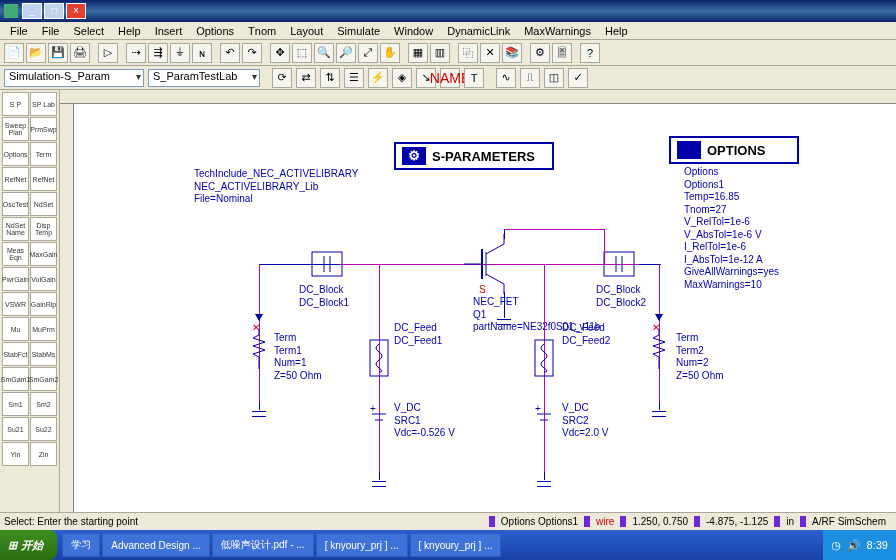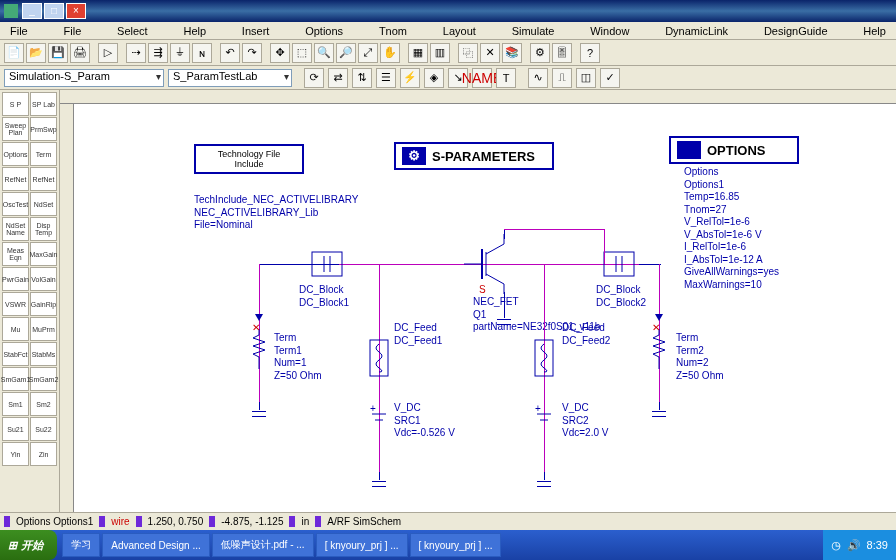--- a/index.html
+++ b/index.html
@@ -3,21 +3,21 @@
 <meta charset="utf-8">
 <style>
 * { box-sizing: border-box; margin: 0; padding: 0; }
 body { font-family: Tahoma, sans-serif; font-size: 11px; background: #ece9d8; width: 896px; height: 560px; overflow: hidden; position: relative; }
 .titlebar { height: 22px; background: linear-gradient(#0a246a,#3a6ea5,#0a246a); color: #fff; display: flex; align-items: center; padding: 0 4px; font-size: 12px; }
 .titlebar .ticon { width: 14px; height: 14px; background: #4a7; margin-right: 4px; }
 .titlebar .title { flex: 1; }
 .winbtns { display: flex; gap: 2px; }
 .winbtn { width: 20px; height: 16px; background: #c0d4f0; border: 1px solid #fff; font-size: 10px; text-align: center; line-height: 14px; cursor: pointer; }
 .winbtn.red { background: #e04030; color: #fff; }
-.menubar { height: 18px; background: #ece9d8; display: flex; align-items: center; padding: 0 4px; gap: 2px; border-bottom: 1px solid #aca899; font-size: 11px; justify-content: space-between; }
+.menubar { height: 18px; background: #ece9d8; display: flex; align-items: center; padding: 0 4px; gap: 2px; border-bottom: 1px solid #aca899; font-size: 11px; }
 .menubar span { padding: 1px 6px; cursor: pointer; }
 .toolbar { height: 26px; background: #ece9d8; display: flex; align-items: center; padding: 2px 4px; gap: 2px; border-bottom: 1px solid #aca899; }
 .tbtn { width: 20px; height: 20px; border: 1px solid #aca899; background: #f5f5f0; display: flex; align-items: center; justify-content: center; font-size: 11px; cursor: pointer; }
 .tsep { width: 4px; }
 .combo-row { height: 24px; background: #ece9d8; display: flex; align-items: center; padding: 2px 4px; gap: 4px; border-bottom: 1px solid #aca899; }
 .combo { height: 18px; background: #fff; border: 1px solid #7f9db9; padding: 0 14px 0 4px; font-size: 11px; position: relative; }
 .combo::after { content: "▾"; position: absolute; right: 2px; top: 1px; font-size: 10px; color: #333; }
 .main { display: flex; height: 440px; }
 .palette { width: 60px; background: #ece9d8; border-right: 1px solid #aca899; display: flex; flex-direction: column; padding: 2px; gap: 1px; overflow: hidden; }
 .prow { display: flex; gap: 1px; }
@@ -64,21 +64,21 @@
   <span>File</span>
   <span>Select</span>
   <span>Help</span>
   <span>Insert</span>
   <span>Options</span>
   <span>Tnom</span>
   <span>Layout</span>
   <span>Simulate</span>
   <span>Window</span>
   <span>DynamicLink</span>
-  <span>DesignGuide</span>
+  <span>MaxWarnings</span>
   <span>Help</span>
 </div>
 
 <div class="toolbar">
   <div class="tbtn">📄</div>
   <div class="tbtn">📂</div>
   <div class="tbtn">💾</div>
   <div class="tbtn">🖨</div>
   <div class="tsep"></div>
   <div class="tbtn">▷</div>
@@ -105,22 +105,22 @@
   <div class="tbtn">✕</div>
   <div class="tbtn">📚</div>
   <div class="tsep"></div>
   <div class="tbtn">⚙</div>
   <div class="tbtn">🎚</div>
   <div class="tsep"></div>
   <div class="tbtn">?</div>
 </div>
 
 <div class="combo-row">
-  <div class="combo" style="width:160px">Simulation-S_Param</div>
-  <div class="combo" style="width:124px">S_ParamTestLab</div>
+  <div class="combo" style="width:140px">Simulation-S_Param</div>
+  <div class="combo" style="width:112px">S_ParamTestLab</div>
   <div class="tsep"></div>
   <div class="tbtn">⟳</div>
   <div class="tbtn">⇄</div>
   <div class="tbtn">⇅</div>
   <div class="tbtn">☰</div>
   <div class="tbtn">⚡</div>
   <div class="tbtn">◈</div>
   <div class="tbtn">↘</div>
   <div class="tbtn" style="color:#c00;font-size:14px">NAME</div>
   <div class="tbtn">T</div>
@@ -195,23 +195,21 @@
         <div class="pbtn">Zin</div>
       </div>
   </div>
 
   <div class="canvas-wrap">
     <div class="ruler-h"></div>
     <div class="ruler-v"></div>
     <div class="canvas">
       <div class="schematic">
 
-        <div class="box" style="left:120px;top:40px;width:110px;font-size:9px;text-align:center;display:block"><span>Technology File
-Include</span></div>
-        <div class="lbl" style="left:120px;top:90px">TechInclude_NEC_ACTIVELIBRARY
+        <div class="lbl" style="left:120px;top:64px">TechInclude_NEC_ACTIVELIBRARY
 NEC_ACTIVELIBRARY_Lib
 File=Nominal</div>
 
         <div class="box" style="left:320px;top:38px;width:160px;font-weight:bold;font-size:13px">
           <span class="bicon" style="background:#00a;color:#fff;text-align:center;line-height:18px">⚙</span>
           <span>S-PARAMETERS</span>
         </div>
 
         <div class="box" style="left:595px;top:32px;width:130px;font-weight:bold;font-size:13px">
           <span class="bicon" style="background:#00a"></span>
@@ -327,20 +325,21 @@
 Vdc=2.0 V</div>
         <div class="gnd" style="left:463px;top:368px"></div>
 
         <div class="gnd" style="left:423px;top:206px"></div>
       </div>
     </div>
   </div>
 </div>
 
 <div class="statusbar">
+  <span style="flex:1">Select: Enter the starting point</span>
   <span class="seg">Options Options1</span>
   <span class="seg" style="color:#c00">wire</span>
   <span class="seg">1.250, 0.750</span>
   <span class="seg">-4.875, -1.125</span>
   <span class="seg">in</span>
   <span class="seg">A/RF SimSchem</span>
 </div>
 
 <div class="taskbar">
   <div class="start">

